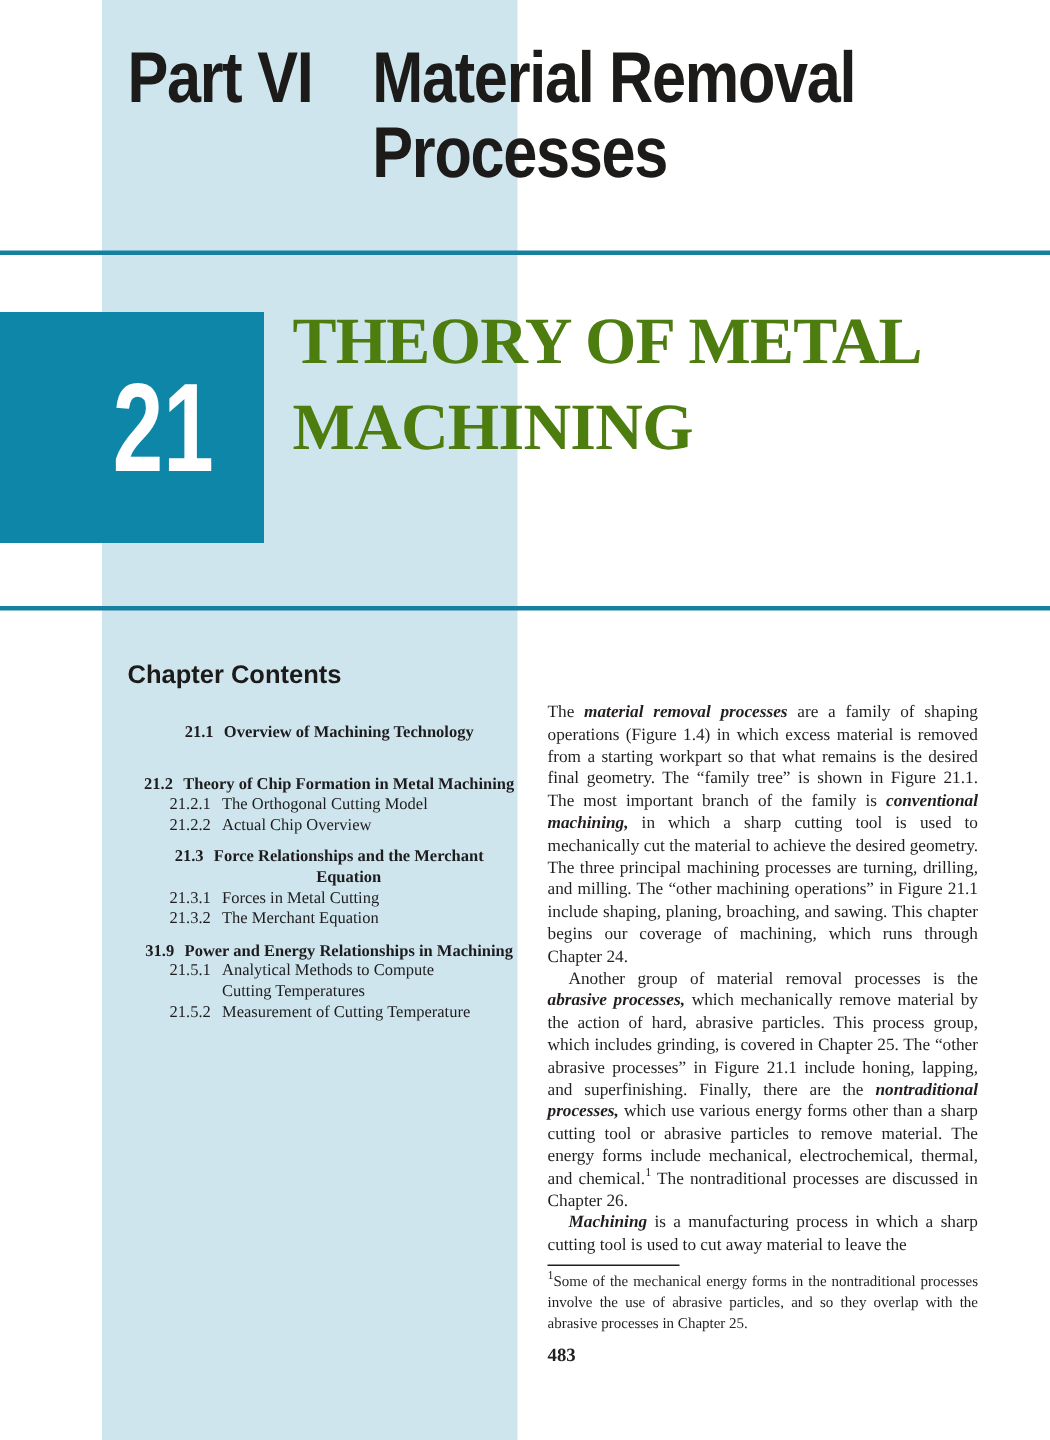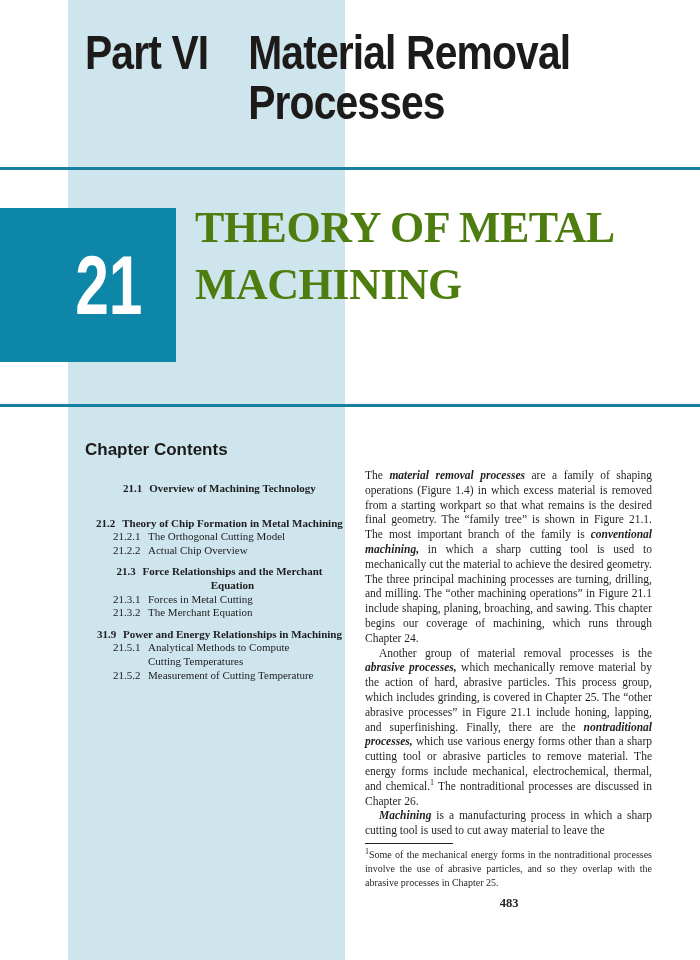--- a/index.html
+++ b/index.html
@@ -59,21 +59,21 @@
   .bi{font-weight:700;font-style:italic;}
   .body-col sup, .footnote sup{font-size:8px;line-height:0;vertical-align:super;}
 
   .footnote{
     position:absolute;left:365px;top:843px;width:287px;
     font-size:10px;line-height:13.8px;text-align:justify;
   }
   .footnote-rule{width:88px;height:0;border-top:1.5px solid #231f20;margin:0 0 4px 0;}
 
   .page-number{
-    position:absolute;left:365px;top:896px;width:288px;text-align:center;
+    position:absolute;left:365px;top:896px;width:288px;text-align:left;
     font-weight:700;font-size:12.5px;
   }
 </style>
 </head>
 <body>
 
 <div class="page">
 
   <div class="band"></div>
   <div class="rule rule-top"></div>

